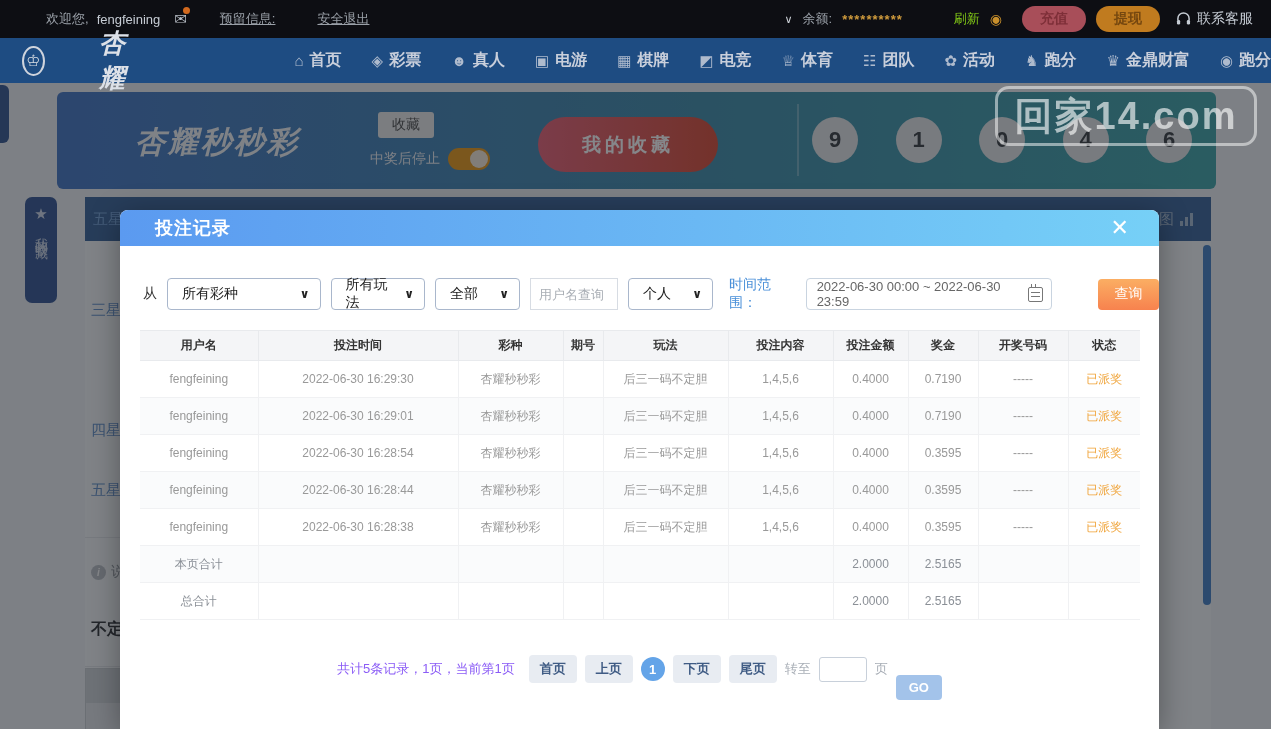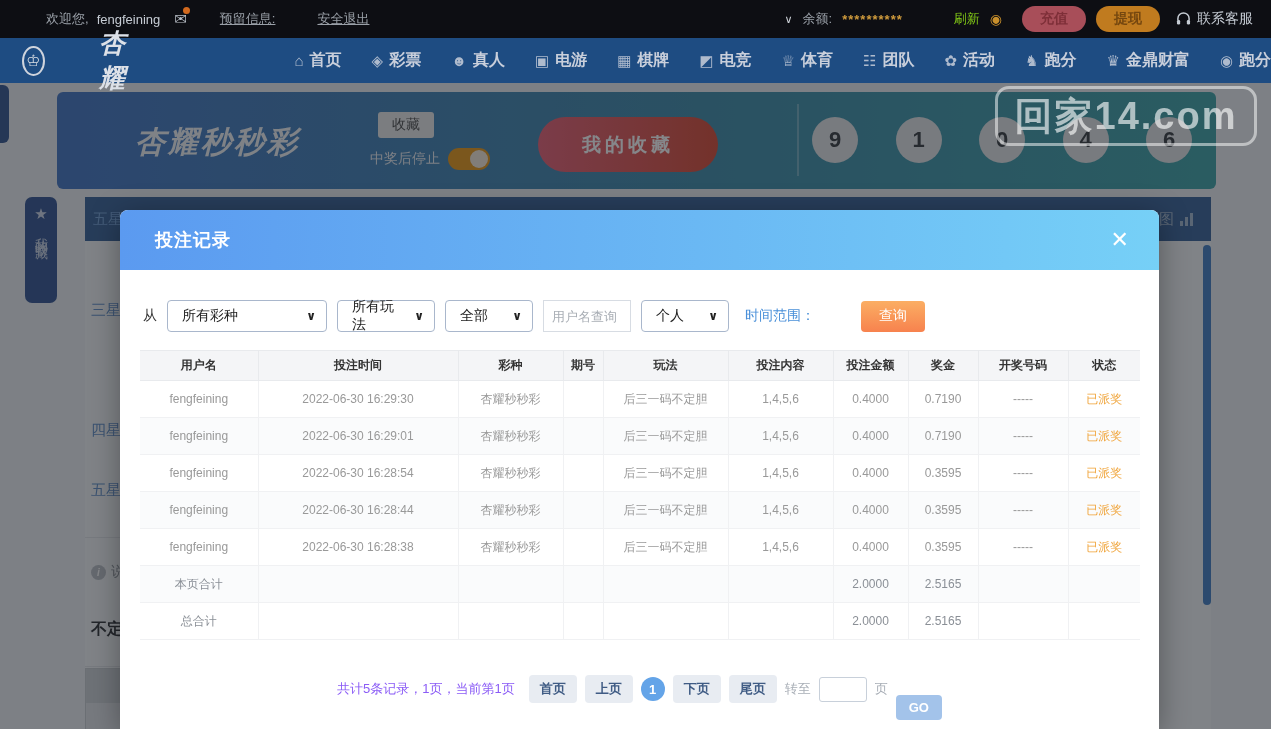--- a/index.html
+++ b/index.html
@@ -85,21 +85,21 @@
   #watermark { position:absolute; left:995px; top:86px; width:262px; height:60px; z-index:4;
     border:3px solid rgba(255,255,255,.5); border-radius:14px; display:flex; align-items:center; justify-content:center;
     color:rgba(255,255,255,.62); font-size:38px; font-weight:bold; letter-spacing:2px; pointer-events:none; }
 
   
   #overlay { position:absolute; left:0; top:83px; width:1271px; height:646px; background:rgba(33,36,41,.55); z-index:3; }
 
   
   #modal { position:absolute; left:120px; top:210px; width:1039px; height:519px; background:#fff;
     border-radius:8px 8px 0 0; z-index:10; box-shadow:0 6px 30px rgba(0,0,0,.35); }
-  .modal-header { height:60px; border-radius:8px 8px 0 0; background:linear-gradient(90deg,#5b9af0,#76d0f7);
+  .modal-header { height:36px; border-radius:8px 8px 0 0; background:linear-gradient(90deg,#5b9af0,#76d0f7);
     display:flex; align-items:center; }
   .modal-title { color:#fff; font-size:18px; font-weight:bold; margin-left:35px; letter-spacing:1px; }
   .modal-close { margin-left:auto; margin-right:30px; color:#fff; font-size:22px; font-weight:bold; cursor:pointer; line-height:1; }
 
   .filters { display:flex; align-items:center; margin:30px 0 0 23px; gap:10px; font-size:14px; }
   .flabel { color:#333; }
   .fsel { height:32px; border:1px solid #a9b7cc; border-radius:4px; background:#fff; display:flex; align-items:center;
     padding:0 10px 0 14px; color:#222; font-size:14px; cursor:pointer; justify-content:space-between; }
   .fsel .cv { margin-left:12px; font-size:12px; color:#222; font-weight:bold; }
   .fsel.w1{ width:160px; } .fsel.w2{ width:98px; } .fsel.w3{ width:88px; } .fsel.w4{ width:88px; }
@@ -306,20 +306,24 @@
       <span class="fsel w3">
           <span>全部</span>
           <span class="cv">∨</span>
         </span>
       <input class="ftext" placeholder="用户名查询" style="">
       <span class="fsel w4">
           <span>个人</span>
           <span class="cv">∨</span>
         </span>
       <span class="time-label">时间范围：</span>
+      <span class="date-box">
+        <span>2022-06-30 00:00 ~ 2022-06-30 23:59</span>
+        <span class="cal"></span>
+      </span>
       <button class="search-btn">查询</button>
     </div>
 
     <table>
       <colgroup>
           <col style="width:118px">
           <col style="width:200px">
           <col style="width:105px">
           <col style="width:40px">
           <col style="width:125px">

